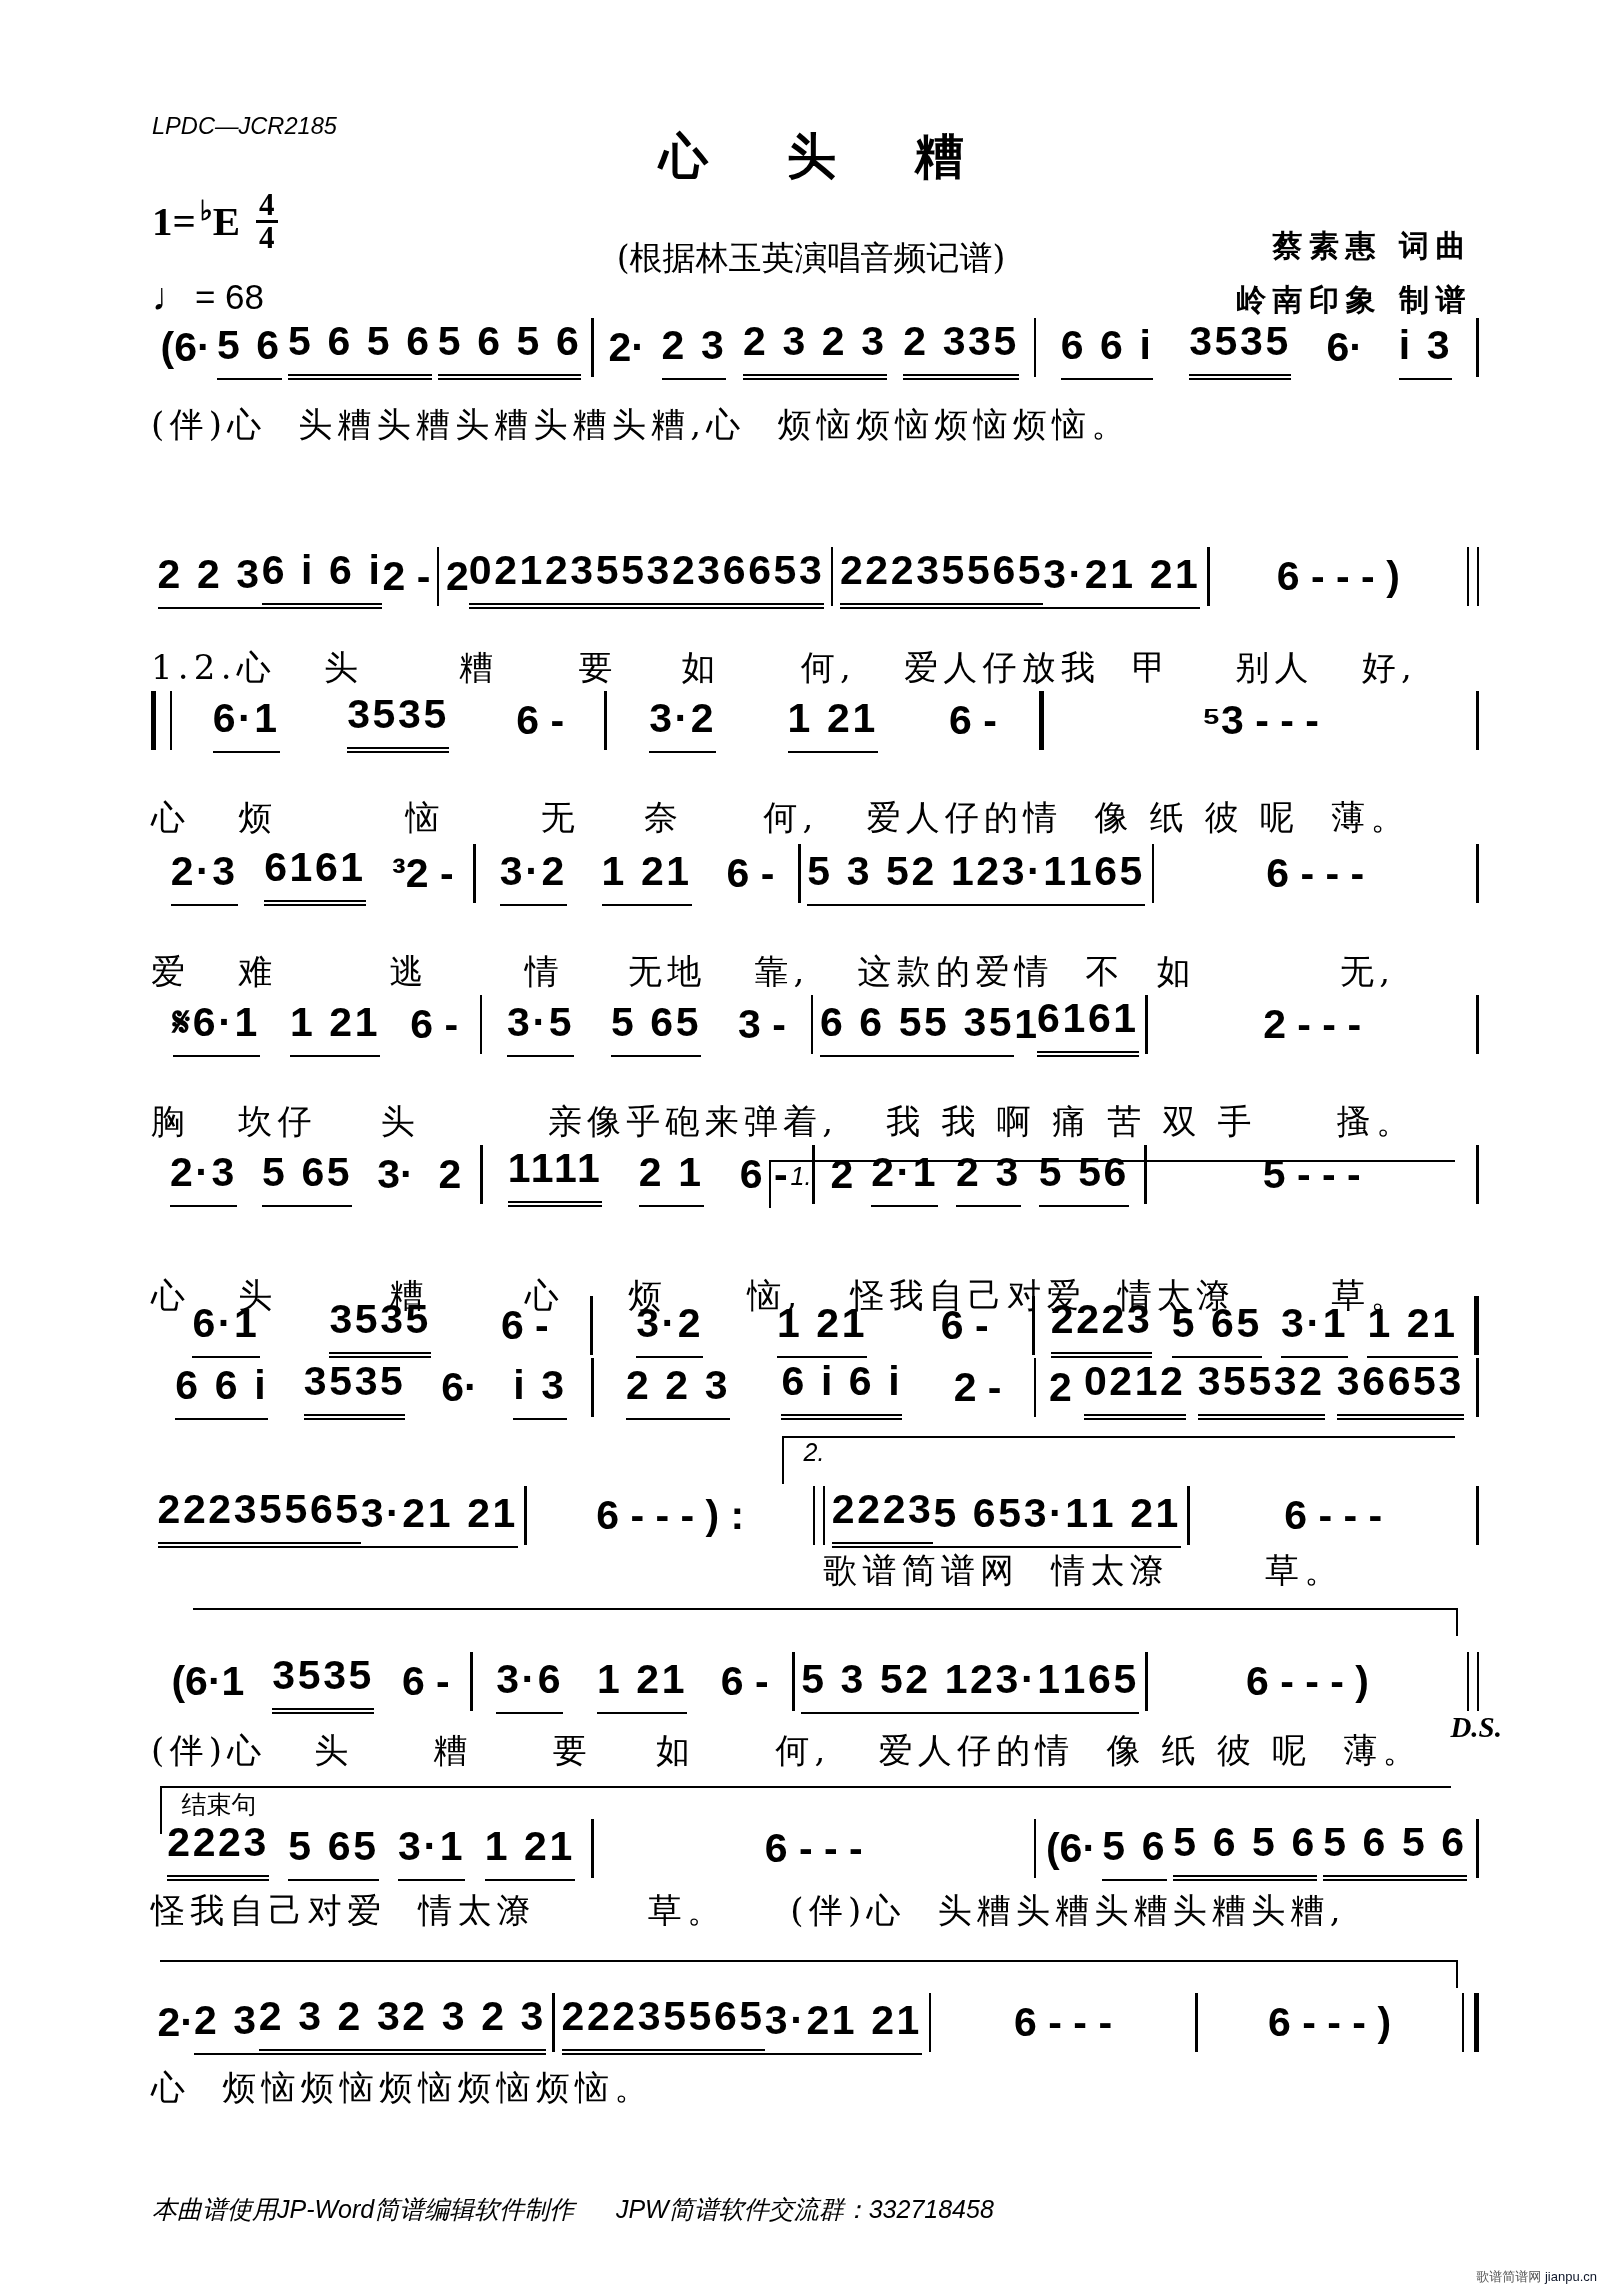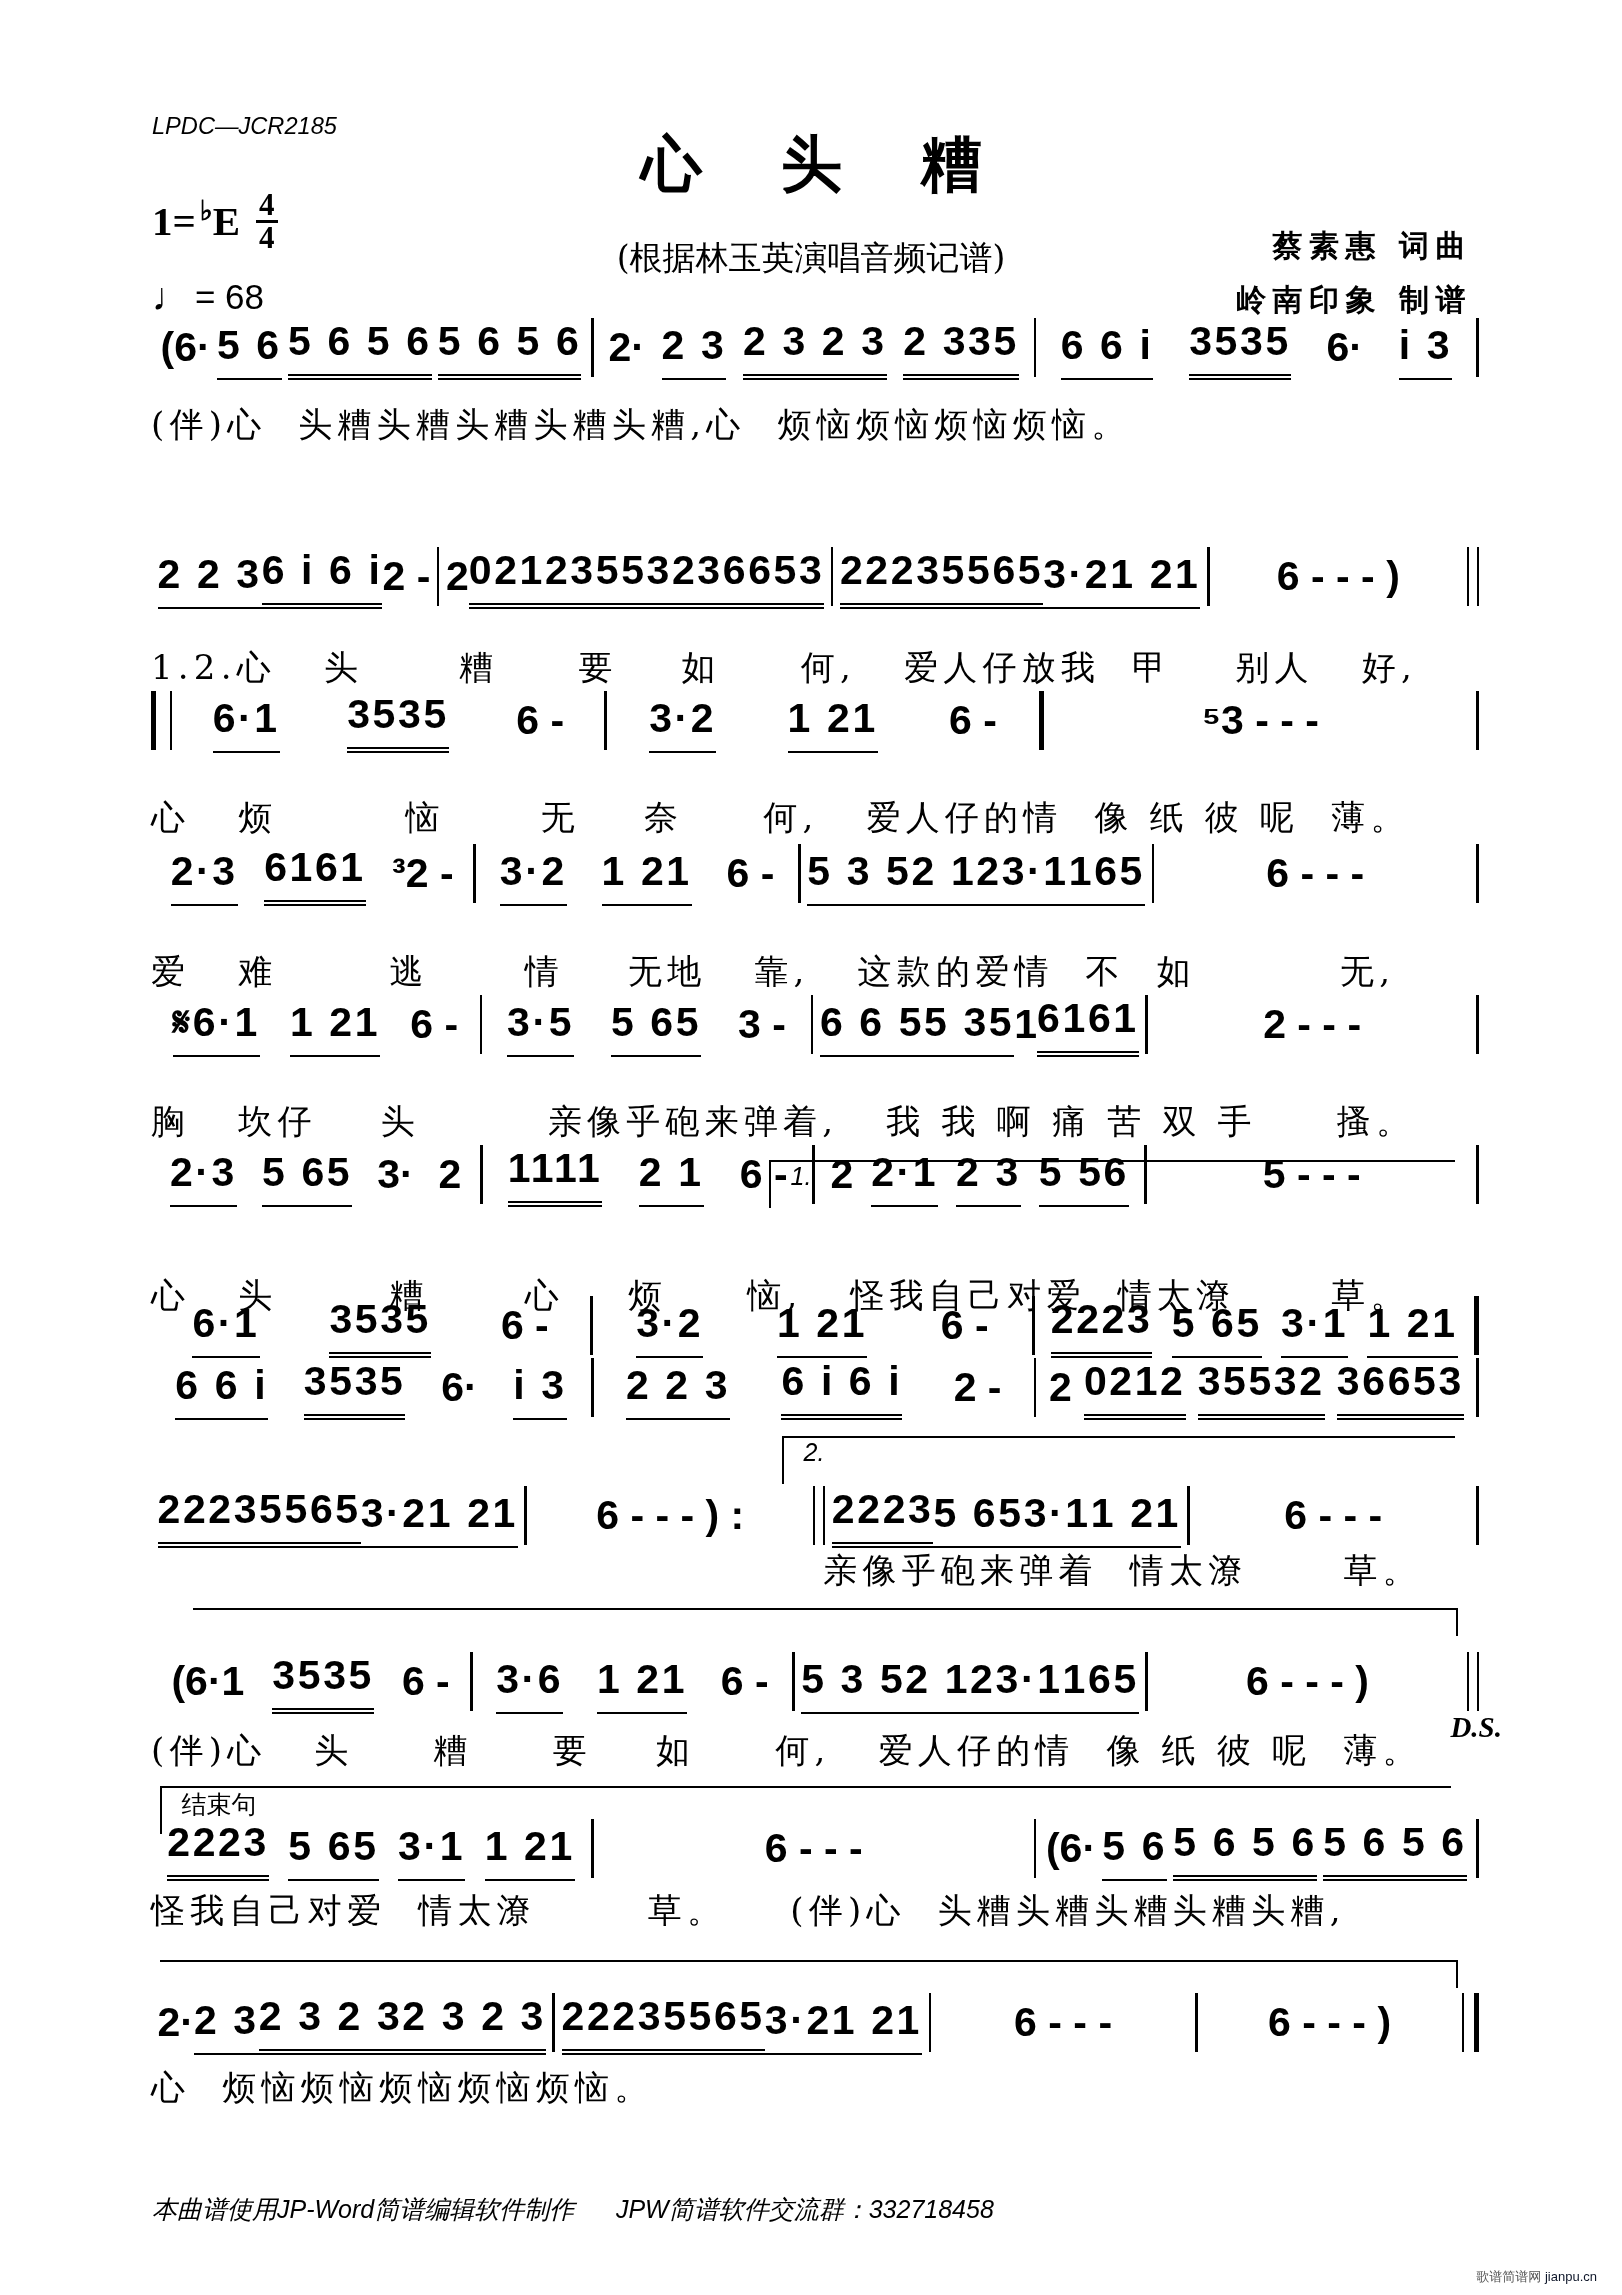--- a/index.html
+++ b/index.html
@@ -1,20 +1,20 @@
 <!DOCTYPE html>
 <html style="font-size:10.5px"><head>
 <meta charset="utf-8">
 <style>
   html, body { margin:0; padding:0; background:#fff; }
   body { width:1623px; height:2295px; position:relative; overflow:hidden; color:#000;
          font-family:"Liberation Sans","DejaVu Sans",sans-serif; }
   .abs { position:absolute; }
   .code { left:152px; top:113px; font-size:23.6px; font-style:italic; }
-  .title { left:0; width:1623px; top:124px; text-align:center; font-size:61px; font-weight:bold;
+  .title { left:0; width:1623px; top:124px; text-align:center; font-size:49px; font-weight:bold;
            font-family:"DejaVu Serif",serif; letter-spacing:79px; text-indent:79px; }
   .subtitle { left:0; width:1622px; top:236px; text-align:center; font-size:33px;
               font-family:"DejaVu Serif",serif; }
   .key { left:152px; top:190px; font-size:41px; font-weight:bold; font-family:"Liberation Serif",serif; display:flex; align-items:center; }
   .key .flat { font-size:27.5px; position:relative; top:-10.5px; margin-left:3.9px; }
   .ts { display:inline-flex; flex-direction:column; align-items:center; margin-left:15.7px; font-size:31px; line-height:30px; }
   .ts .bar { width:22px; height:2.6px; background:#000; }
   .tempo { left:152px; top:275px; font-size:35px; display:flex; align-items:center; }
   .note-glyph { font-size:39px; margin-right:3.9px; }
   .credits { right:151px; top:219px; font-size:30px; text-align:right; line-height:54px;
@@ -352,21 +352,21 @@
       <div class="barline end"></div>
     </div>
   </div>
 
 <div class="lyr" style="top:402px;">(伴)心  头糟头糟头糟头糟头糟,心  烦恼烦恼烦恼烦恼。</div>
 <div class="lyr" style="top:645px;">1.2.心   头      糟     要    如     何,   爱人仔放我  甲    别人   好,</div>
 <div class="lyr" style="top:795px;">心   烦        恼      无    奈     何,   爱人仔的情  像 纸 彼 呢  薄。</div>
 <div class="lyr" style="top:949px;">爱   难       逃      情    无地   靠,   这款的爱情  不  如         无,</div>
 <div class="lyr" style="top:1099px;">胸   坎仔    头        亲像乎砲来弹着,   我 我 啊 痛 苦 双 手     搔。</div>
 <div class="lyr" style="top:1273px;">心   头       糟      心    烦     恼,   怪我自己对爱  情太潦      草。</div>
-<div class="lyr" style="top:1548px;">                                          亲像乎砲来弹着  情太潦      草。</div>
+<div class="lyr" style="top:1548px;">                                          歌谱简谱网  情太潦      草。</div>
 <div class="lyr" style="top:1728px;">(伴)心   头     糟     要    如     何,   爱人仔的情  像 纸 彼 呢  薄。</div>
 <div class="lyr" style="top:1888px;">怪我自己对爱  情太潦       草。    (伴)心  头糟头糟头糟头糟头糟,</div>
 <div class="lyr" style="top:2065px;">心  烦恼烦恼烦恼烦恼烦恼。</div>
 
 <div class="volta" style="left:769px; top:1160px; width:684px;">
   <span>1.</span>
 </div>
 <div class="volta" style="left:782px; top:1436px; width:671px;">
   <span>2.</span>
 </div>

